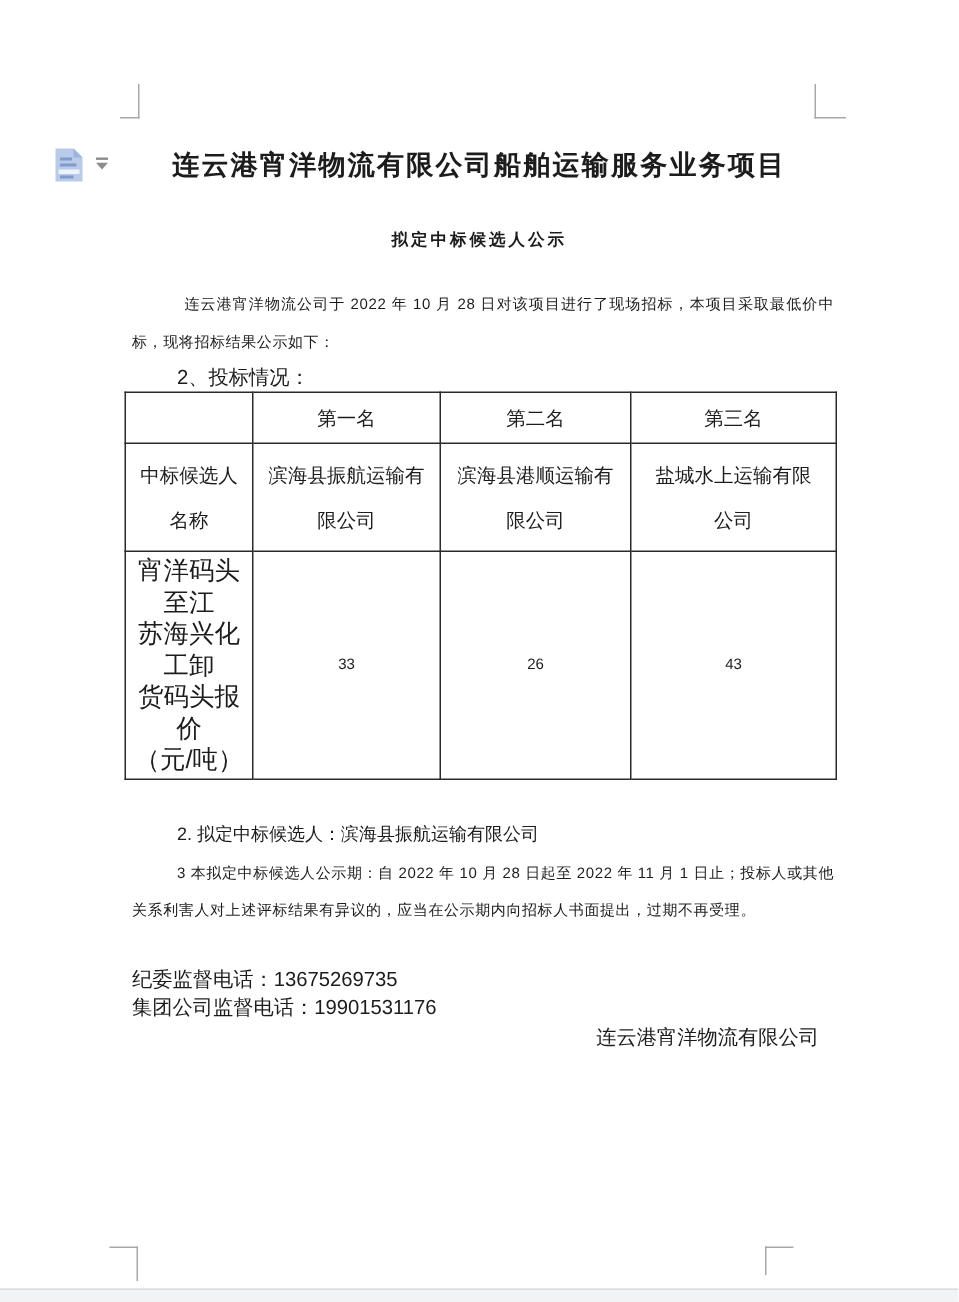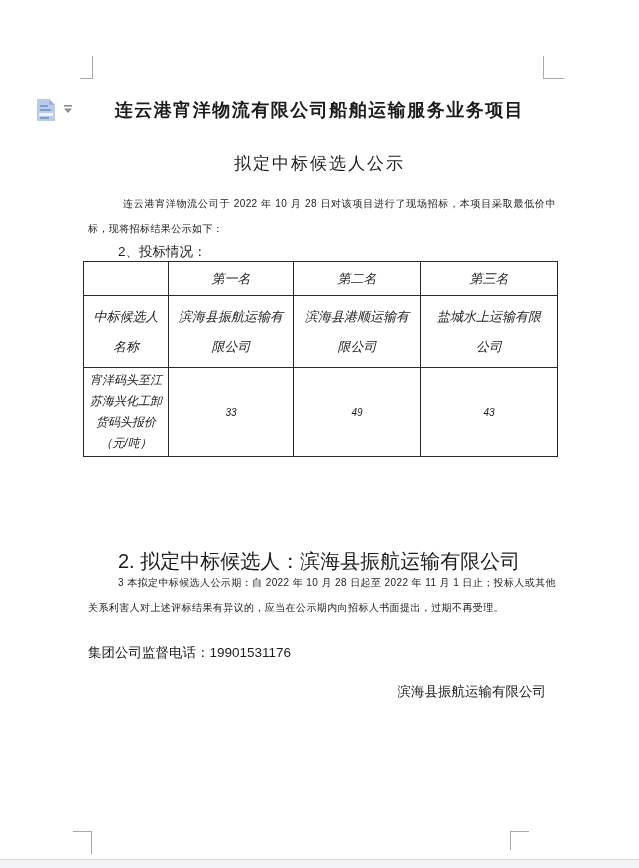--- a/index.html
+++ b/index.html
@@ -30,62 +30,61 @@
   .title {
     left: 0; top: 98px; width: 639px;
     text-align: center;
     font-size: 18px; font-weight: bold;
     letter-spacing: 1.5px;
     font-family: "Liberation Serif", "DejaVu Serif", serif;
   }
   .subtitle {
     left: 0; top: 152px; width: 639px;
     text-align: center;
-    font-size: 17px; font-weight: normal;
+    font-size: 11px; font-weight: bold;
     letter-spacing: 2px;
     font-family: "Liberation Serif", "DejaVu Serif", serif;
   }
 
   
   .para {
     left: 88px; width: 468px;
     font-size: 10px; line-height: 24.5px;
     text-align: justify;
     letter-spacing: 0.4px;
   }
   .intro   { top: 192px; text-indent: 35px; }
   .sec3    { top: 571px; text-indent: 30px; }
   .sec-label { left: 118px; top: 243px; font-size: 13.5px; }
-  .sec2      { left: 118px; top: 548px; font-size: 20px; }
+  .sec2      { left: 118px; top: 548px; font-size: 12px; }
 
   .phones { left: 88px; top: 644px; font-size: 13.5px; line-height: 18.5px; }
   .sign   { left: 88px; top: 682px; width: 458px; text-align: right; font-size: 13.5px; line-height: 20.5px; }
 
   
   table.bid {
     position: absolute; left: 83px; top: 261px;
     border-collapse: collapse; table-layout: fixed;
     width: 474px;
     font-size: 13px;
-    font-style: italic;
   }
   table.bid td {
     border: 1px solid #2a2a2a;
     text-align: center; vertical-align: middle;
     padding: 2px 3px;
     overflow: hidden;
   }
   tr.r-head  { height: 34px; }
   tr.r-names { height: 72px; }
   tr.r-p1    { height: 87px; }
   tr.r-p2    { height: 90px; }
   td.preline { white-space: pre-line; }
   td.names-cell { line-height: 30px; }
   td.top-align { vertical-align: top; padding-top: 6px; margin-left: 28px; }
-  td.rowlabel { font-size: 12px; line-height: 21px; text-align: center; }
+  td.rowlabel { font-size: 17px; line-height: 21px; text-align: center; }
   td.val { font-size: 10px; }
 
   
   .bottom-strip {
     left: 0; top: 859px; width: 639px; height: 9px;
     background: #f2f3f5;
     border-top: 1px solid #d8dade;
   }
 </style>
 </head>
@@ -145,31 +144,32 @@
 限公司</td>
     <td class="preline names-cell">盐城水上运输有限
 公司</td>
   </tr>
   <tr class="r-p1">
     <td class="preline rowlabel">宵洋码头至江
 苏海兴化工卸
 货码头报价
 （元/吨）</td>
     <td class="val">33</td>
-    <td class="val">49</td>
+    <td class="val">26</td>
     <td class="val">43</td>
   </tr>
 </tbody>
   </table>
 
 <div class="abs sec2">2. 拟定中标候选人：滨海县振航运输有限公司</div>
 
 <div class="abs para sec3">3 本拟定中标候选人公示期：自 2022 年 10 月 28 日起至 2022 年 11 月 1 日止；投标人或其他关系利害人对上述评标结果有异议的，应当在公示期内向招标人书面提出，过期不再受理。</div>
 
 <div class="abs phones">
+  <div>纪委监督电话：13675269735</div>
   <div>集团公司监督电话：19901531176</div>
 </div>
 
 <div class="abs sign">
-  <div>滨海县振航运输有限公司</div>
+  <div>连云港宵洋物流有限公司</div>
 </div>
 
 <div class="abs bottom-strip"></div>
 
 </body></html>

